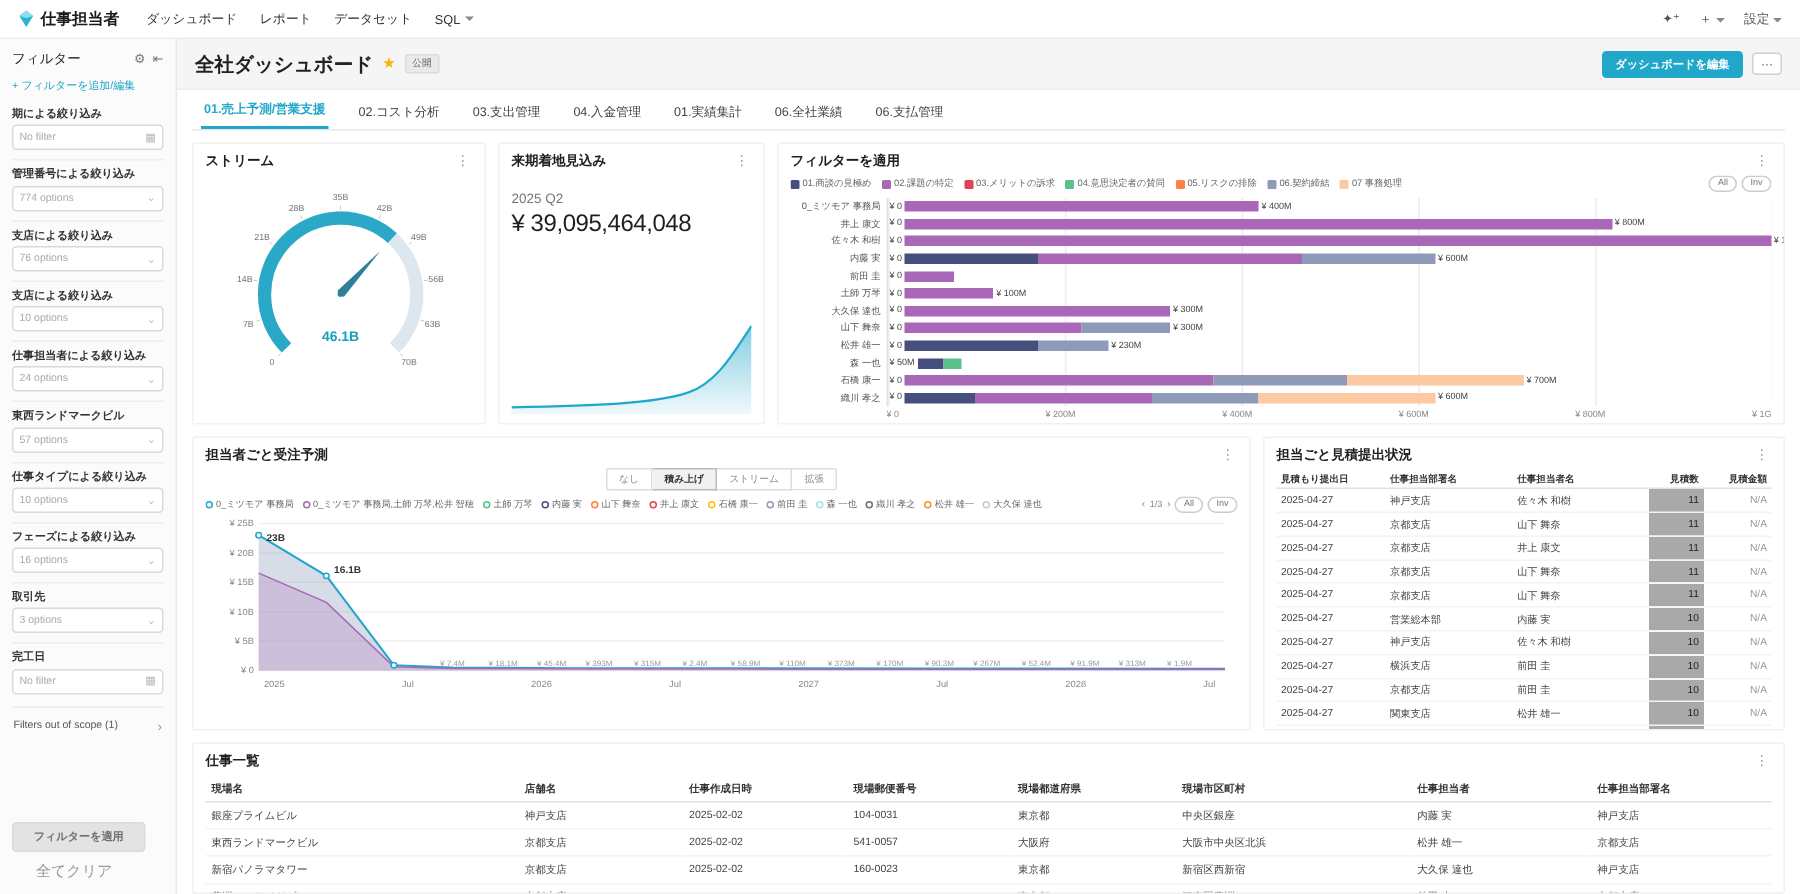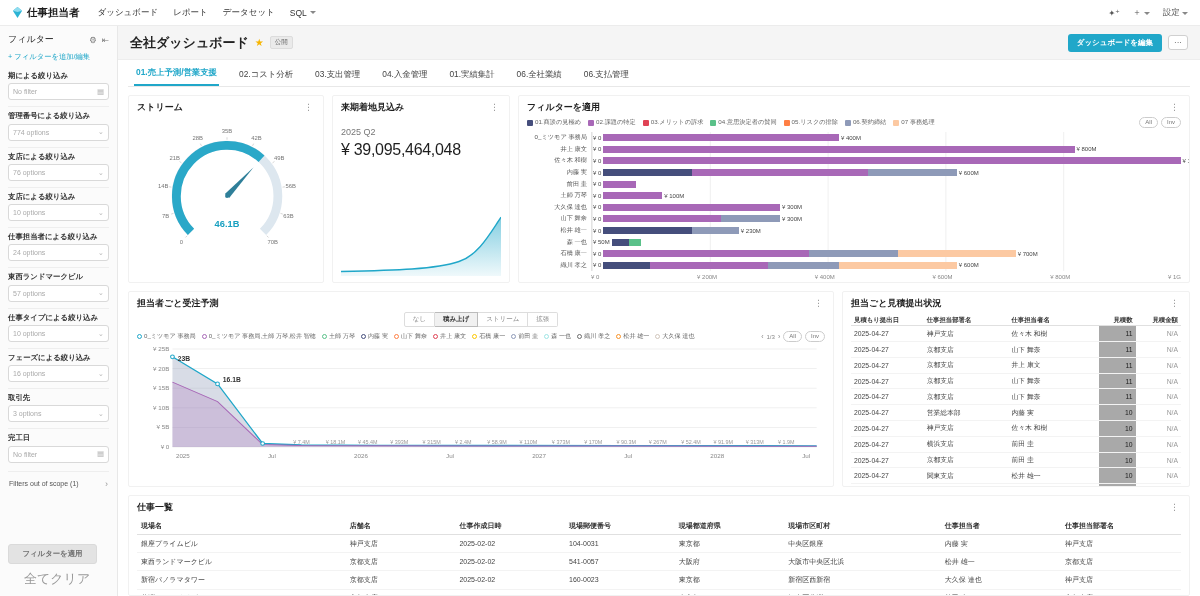--- a/index.html
+++ b/index.html
@@ -27,21 +27,21 @@
 .fb-list{display:flex;flex-direction:column}
 .filter-group{border-top:1px solid #eeeeee;padding:4px 0 6px}
 .filter-group:first-child{border-top:none}
 .filter-label{font-size:7.4px;font-weight:bold;color:#333;margin-bottom:3px;line-height:1.25}
 .filter-input{height:17px;border:1px solid #d9d9d9;border-radius:3px;background:#fff;display:flex;align-items:center;justify-content:space-between;padding:0 4px;font-size:7px;color:#aaa;cursor:pointer}
 .filter-icon{color:#bbb;font-size:7.5px;line-height:1}
 .fb-scope{border-top:1px solid #eee;margin-top:2px;padding:7px 1px;display:flex;justify-content:space-between;align-items:center;font-size:7px;color:#555;cursor:pointer}
 .fb-scope .chev{color:#999;font-size:9px}
 .fb-foot{margin-top:auto;padding-top:6px}
 .apply-btn{width:88%;background:#e3e3e3;border:1px solid #dadada;border-radius:3px;color:#6f6f6f;font-size:7.4px;font-weight:bold;padding:4px 0;cursor:pointer;font-family:inherit}
-.clear-all{font-size:13px;color:#999;margin-top:6px;padding-left:16px;cursor:pointer}
+.clear-all{font-size:10px;color:#999;margin-top:6px;padding-left:16px;cursor:pointer}
 
 .main{flex:1;display:flex;flex-direction:column;min-width:0;background:#fff}
 .titlebar{height:34px;flex:0 0 34px;background:#f5f5f5;display:flex;justify-content:space-between;align-items:center;padding:0 12px;border-bottom:1px solid #ededed}
 .tb-left{display:flex;align-items:center;gap:6px}
 .db-title{font-size:13px;font-weight:bold;color:#222}
 .star{color:#f7b500;font-size:10px;cursor:pointer}
 .pub-badge{font-size:6.5px;color:#666;background:#eaeaea;border:1px solid #dcdcdc;border-radius:2px;padding:1px 4px}
 .tb-right{display:flex;align-items:center}
 .edit-btn{background:#20a7c9;color:#fff;border:none;border-radius:3px;font-size:7.5px;padding:4px 9px;font-weight:bold;cursor:pointer;font-family:inherit}
 .more-btn{background:#fff;border:1px solid #d0d0d0;border-radius:3px;font-size:8px;color:#666;padding:2px 5px;margin-left:6px;cursor:pointer;font-family:inherit}

